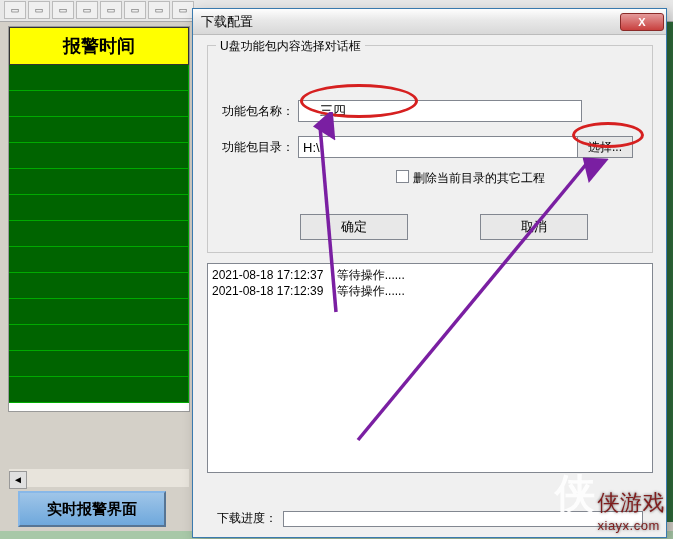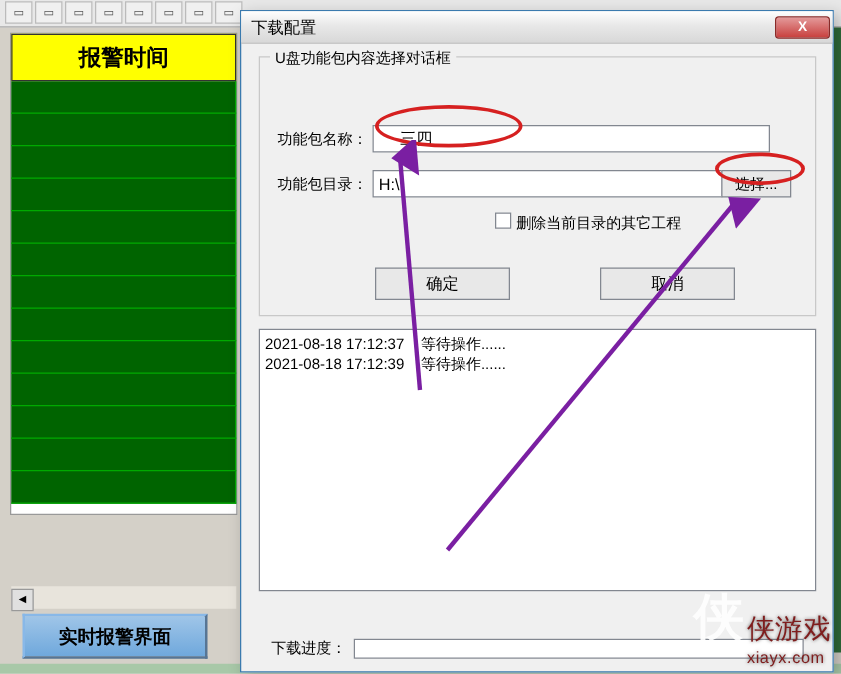--- a/index.html
+++ b/index.html
@@ -83,21 +83,21 @@
   <div class="dialog-titlebar">
     <span class="dialog-title">下载配置</span>
     <span class="close-x">X</span>
   </div>
 
   <div class="inner-group">
     <div class="inner-group-title">U盘功能包内容选择对话框</div>
 
     <div class="form-row" style="top:54px;">
       <span class="form-label">功能包名称：</span>
-      <input class="text-input" style="width: 318px; padding-left: 21px;" value="三四">
+      <input class="text-input" style="width: 284px; padding-left: 21px;" value="三四">
     </div>
 
     <div class="form-row" style="top:90px;">
       <span class="form-label">功能包目录：</span>
       <input class="text-input" style="width: 280px;" value="H:\">
       <button class="browse-btn">选择...</button>
     </div>
 
     <div class="checkbox-row">
       <span class="chk"></span>

